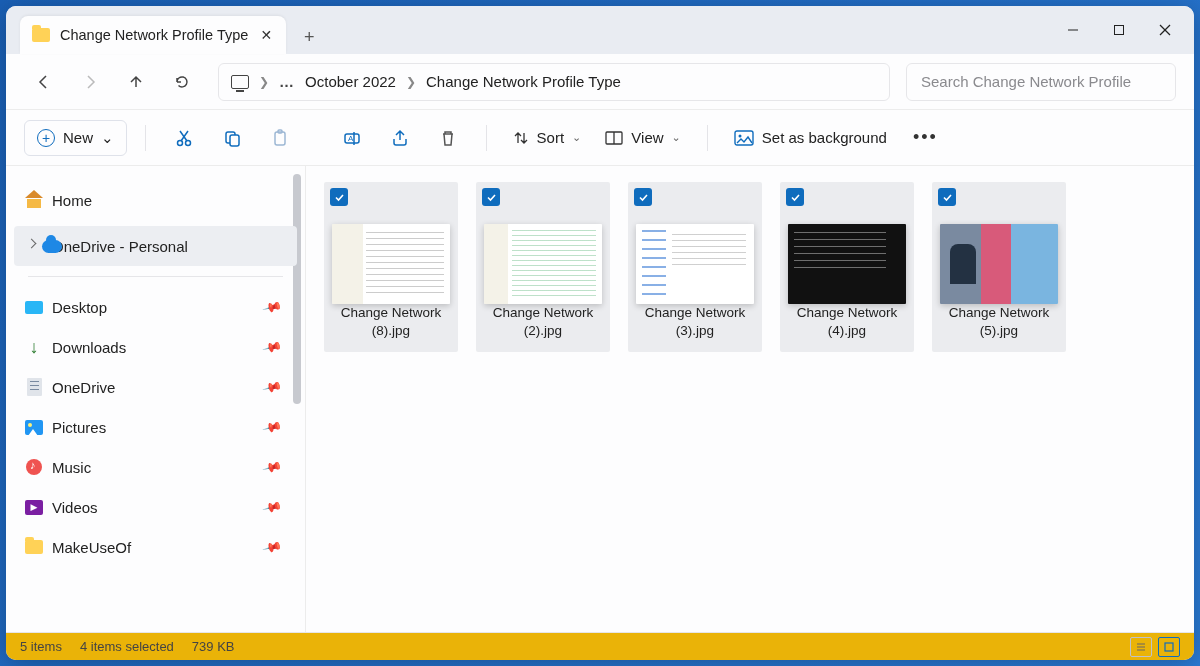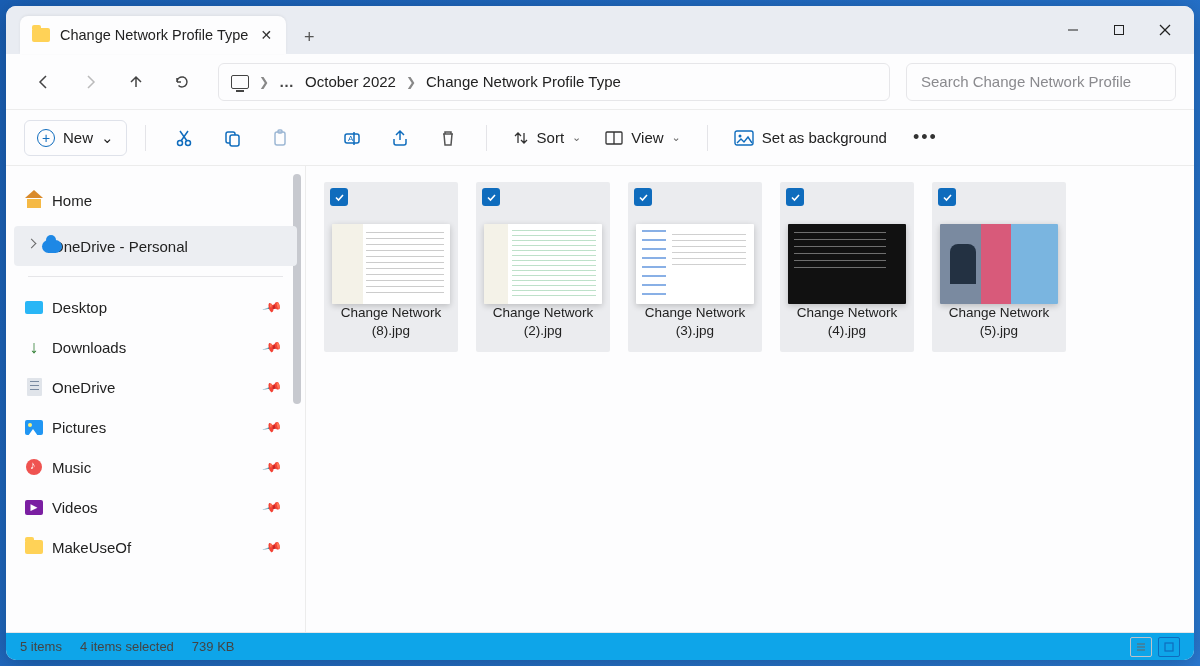--- a/index.html
+++ b/index.html
@@ -126,21 +126,21 @@
   .thumb.t2 { background:linear-gradient(90deg,#f4f2e8 0 20%, #fff 20% 100%);}
   .thumb.t2::after{content:"";position:absolute;left:28px;top:6px;right:6px;bottom:6px;background:repeating-linear-gradient(#4a6 0 1px, transparent 1px 5px);opacity:.35;}
   .thumb.t3 { background:#fff;}
   .thumb.t3::before{content:"";position:absolute;left:6px;top:6px;bottom:6px;width:24px;background:repeating-linear-gradient(#3a7bd5 0 2px, transparent 2px 9px);opacity:.6;}
   .thumb.t3::after{content:"";position:absolute;left:36px;top:10px;right:8px;height:32px;background:repeating-linear-gradient(#888 0 1px, transparent 1px 6px);opacity:.4;}
   .thumb.t4 { background:#111;}
   .thumb.t4::after{content:"";position:absolute;left:6px;top:8px;right:20px;bottom:30px;background:repeating-linear-gradient(#ccc 0 1px, transparent 1px 7px);opacity:.5;}
   .thumb.t5 { background:linear-gradient(90deg,#7a8aa0 0 35%, #d85a7a 35% 60%, #7ab5e0 60% 100%);}
   .thumb.t5::before{content:"";position:absolute;left:10px;top:20px;width:26px;height:40px;background:#233142;border-radius:8px 8px 0 0;}
   
-  .statusbar { height:28px; background:#0ea5e9; border-top:1px solid #e6e6e9; display:flex; align-items:center; padding:0 14px; font-size:13px; color:#444; gap:18px;}
+  .statusbar { height:28px; background:#eab308; border-top:1px solid #e6e6e9; display:flex; align-items:center; padding:0 14px; font-size:13px; color:#444; gap:18px;}
   .statusbar .sbr { margin-left:auto; display:flex; gap:6px;}
   .view-toggle { width:22px; height:20px; border:1px solid #bfc2c9; display:flex; align-items:center; justify-content:center; border-radius:2px;}
   .view-toggle.active { border-color:#0f6cbd;}
   
   .ico-home{width:18px;height:16px;position:relative}.ico-home::before{content:"";position:absolute;bottom:0;left:2px;width:14px;height:9px;background:#f5b945;}.ico-home::after{content:"";position:absolute;top:-2px;left:0;border-left:9px solid transparent;border-right:9px solid transparent;border-bottom:8px solid #d98a2b;}
   .ico-gallery{width:18px;height:15px;background:#2196f3;border-radius:2px;position:relative;overflow:hidden}.ico-gallery::after{content:"";position:absolute;bottom:-2px;left:2px;border-left:6px solid transparent;border-right:6px solid transparent;border-bottom:8px solid #fff;}
   .ico-cloud{width:20px;height:13px;background:#1e88e5;border-radius:8px;position:relative}.ico-cloud::before{content:"";position:absolute;top:-5px;left:4px;width:10px;height:10px;background:#1e88e5;border-radius:50%;}
   .ico-desktop{width:18px;height:13px;background:#29b6f6;border-radius:2px;}
   .ico-down{color:#2e7d32;font-size:18px;font-weight:bold;}
   .ico-doc{width:15px;height:18px;background:#e0e4ea;border-radius:1px;position:relative}.ico-doc::after{content:"";position:absolute;top:3px;left:3px;right:3px;height:11px;background:repeating-linear-gradient(#7a8aa0 0 1.5px,transparent 1.5px 4px);}

